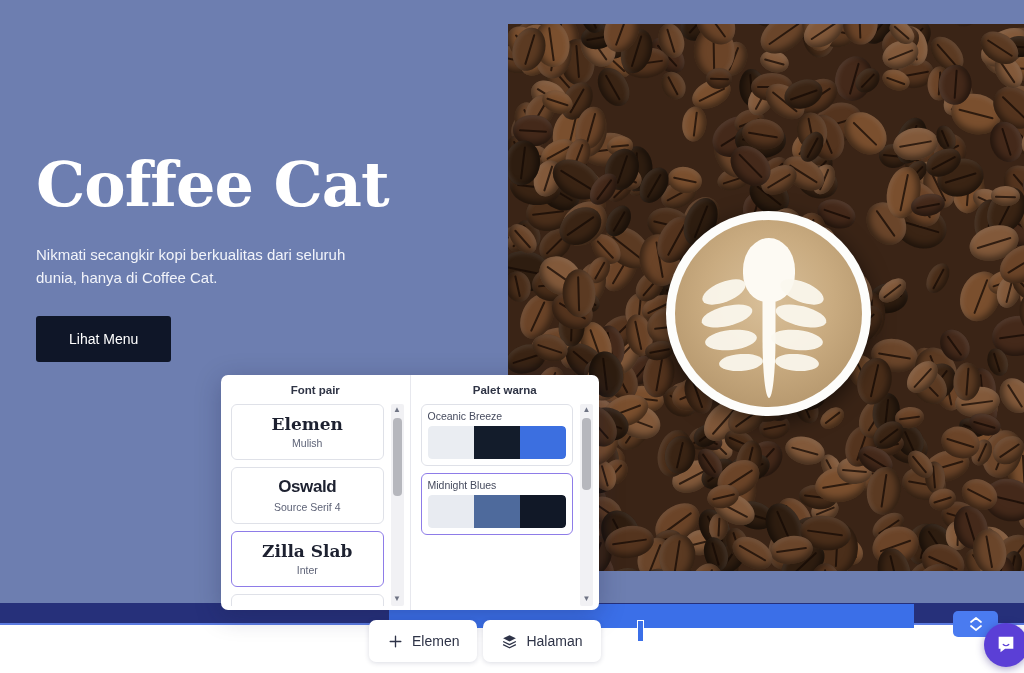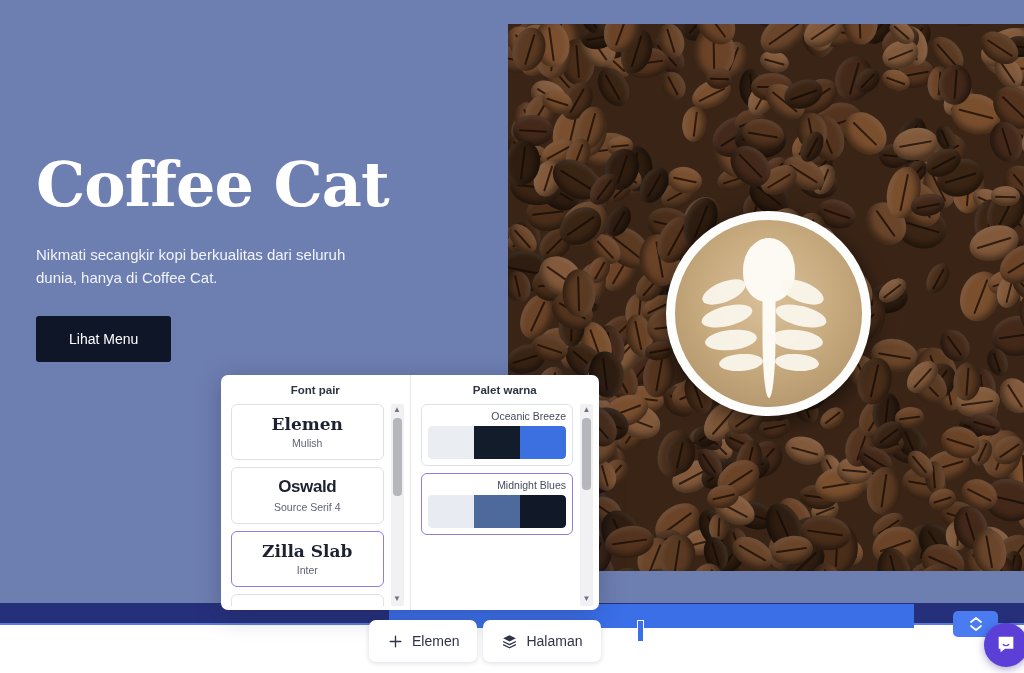--- a/index.html
+++ b/index.html
@@ -146,21 +146,21 @@
   .font-primary.condensed { font-family:"Liberation Sans",sans-serif; letter-spacing:-.4px; }
   .font-primary.mono { font-family:"DejaVu Sans Mono",monospace; font-size:16px; }
   .font-secondary { font-size:10.5px; color:#5e6377; margin-top:3px; }
 
   
   .pal-card {
     border:1px solid #dfe1e8; border-radius:6px;
     background:#fff; padding:5px 6px 6px; cursor:pointer; flex:0 0 auto;
   }
   .pal-card.selected { border:1.6px solid #8e7ce8; }
-  .pal-name { text-align:right; font-size:10.5px; color:#464b5e; margin-bottom:4px; }
+  .pal-name { text-align:left; font-size:10.5px; color:#464b5e; margin-bottom:4px; }
   .pal-swatches { display:flex; height:33px; border-radius:4px; overflow:hidden; }
   .pal-swatches span { flex:1; }
   .pal-swatches span:first-child { border-radius:4px 0 0 4px; }
   .pal-swatches span:last-child { border-radius:0 4px 4px 0; }
 
   
   .vscroll {
     width:13px; background:#f1f1f4; border-radius:2px;
     display:flex; flex-direction:column; align-items:center;
     margin-left:5px; flex:0 0 13px; cursor:pointer; position:relative;

